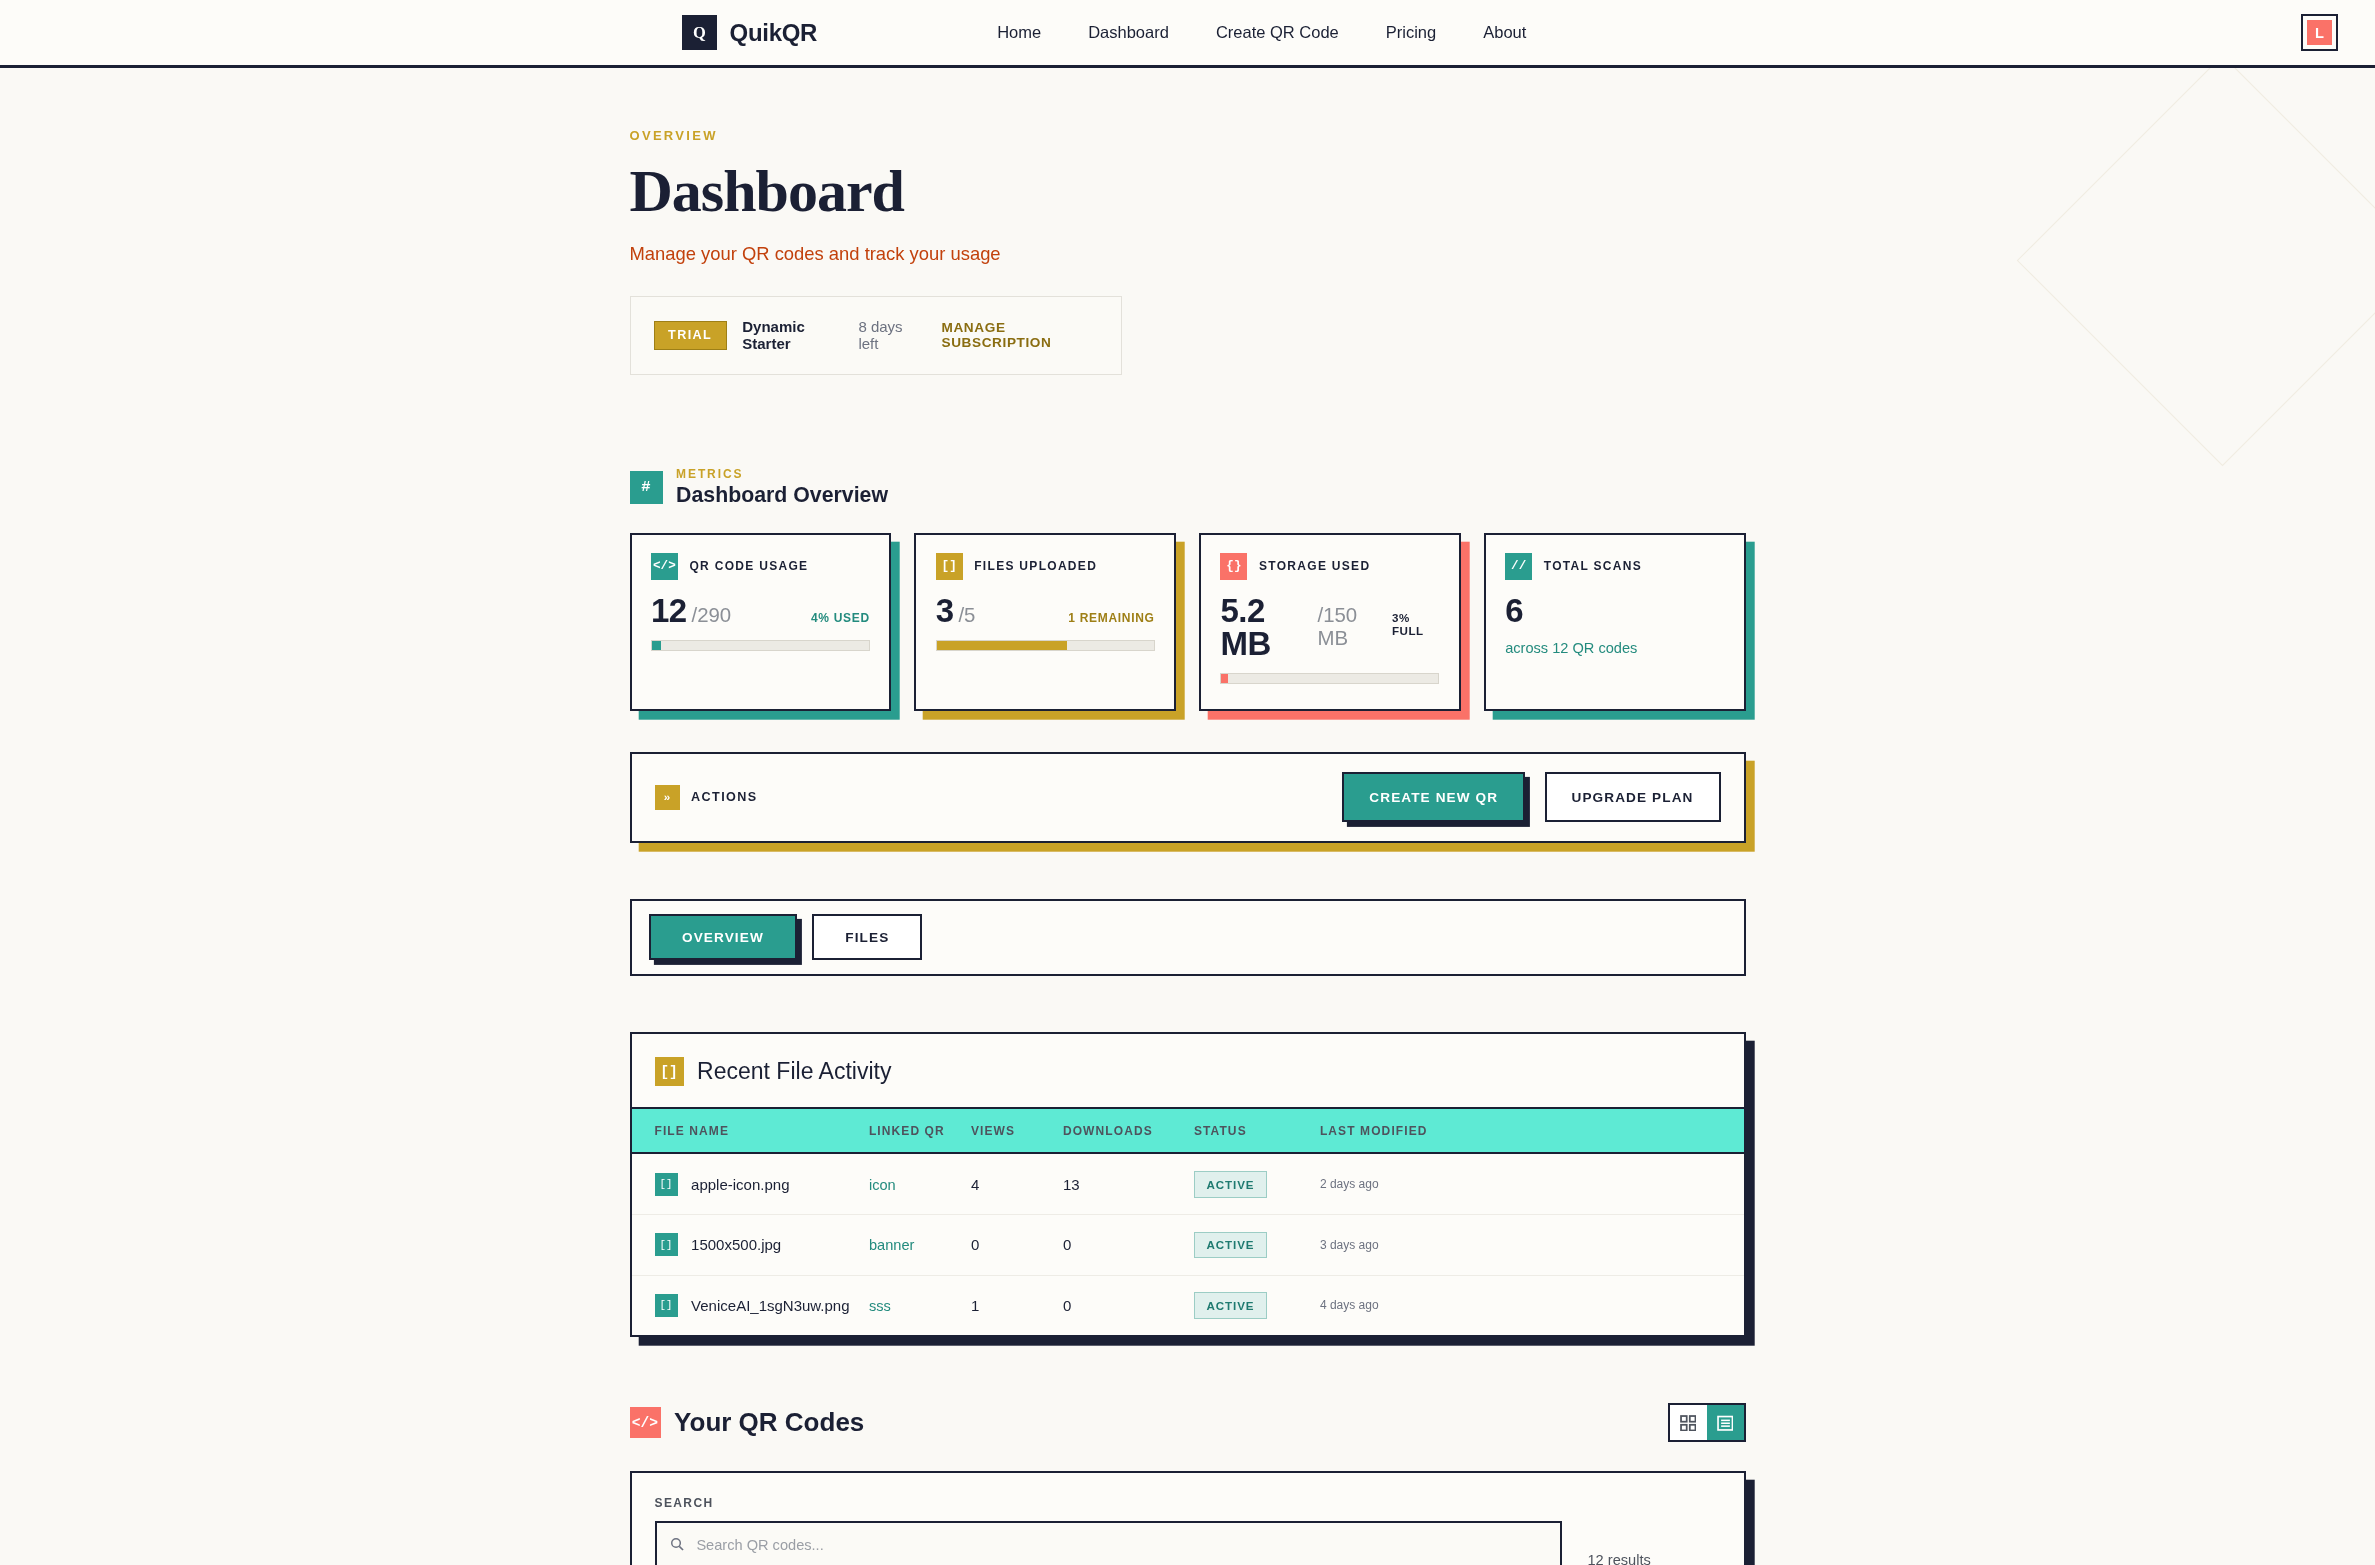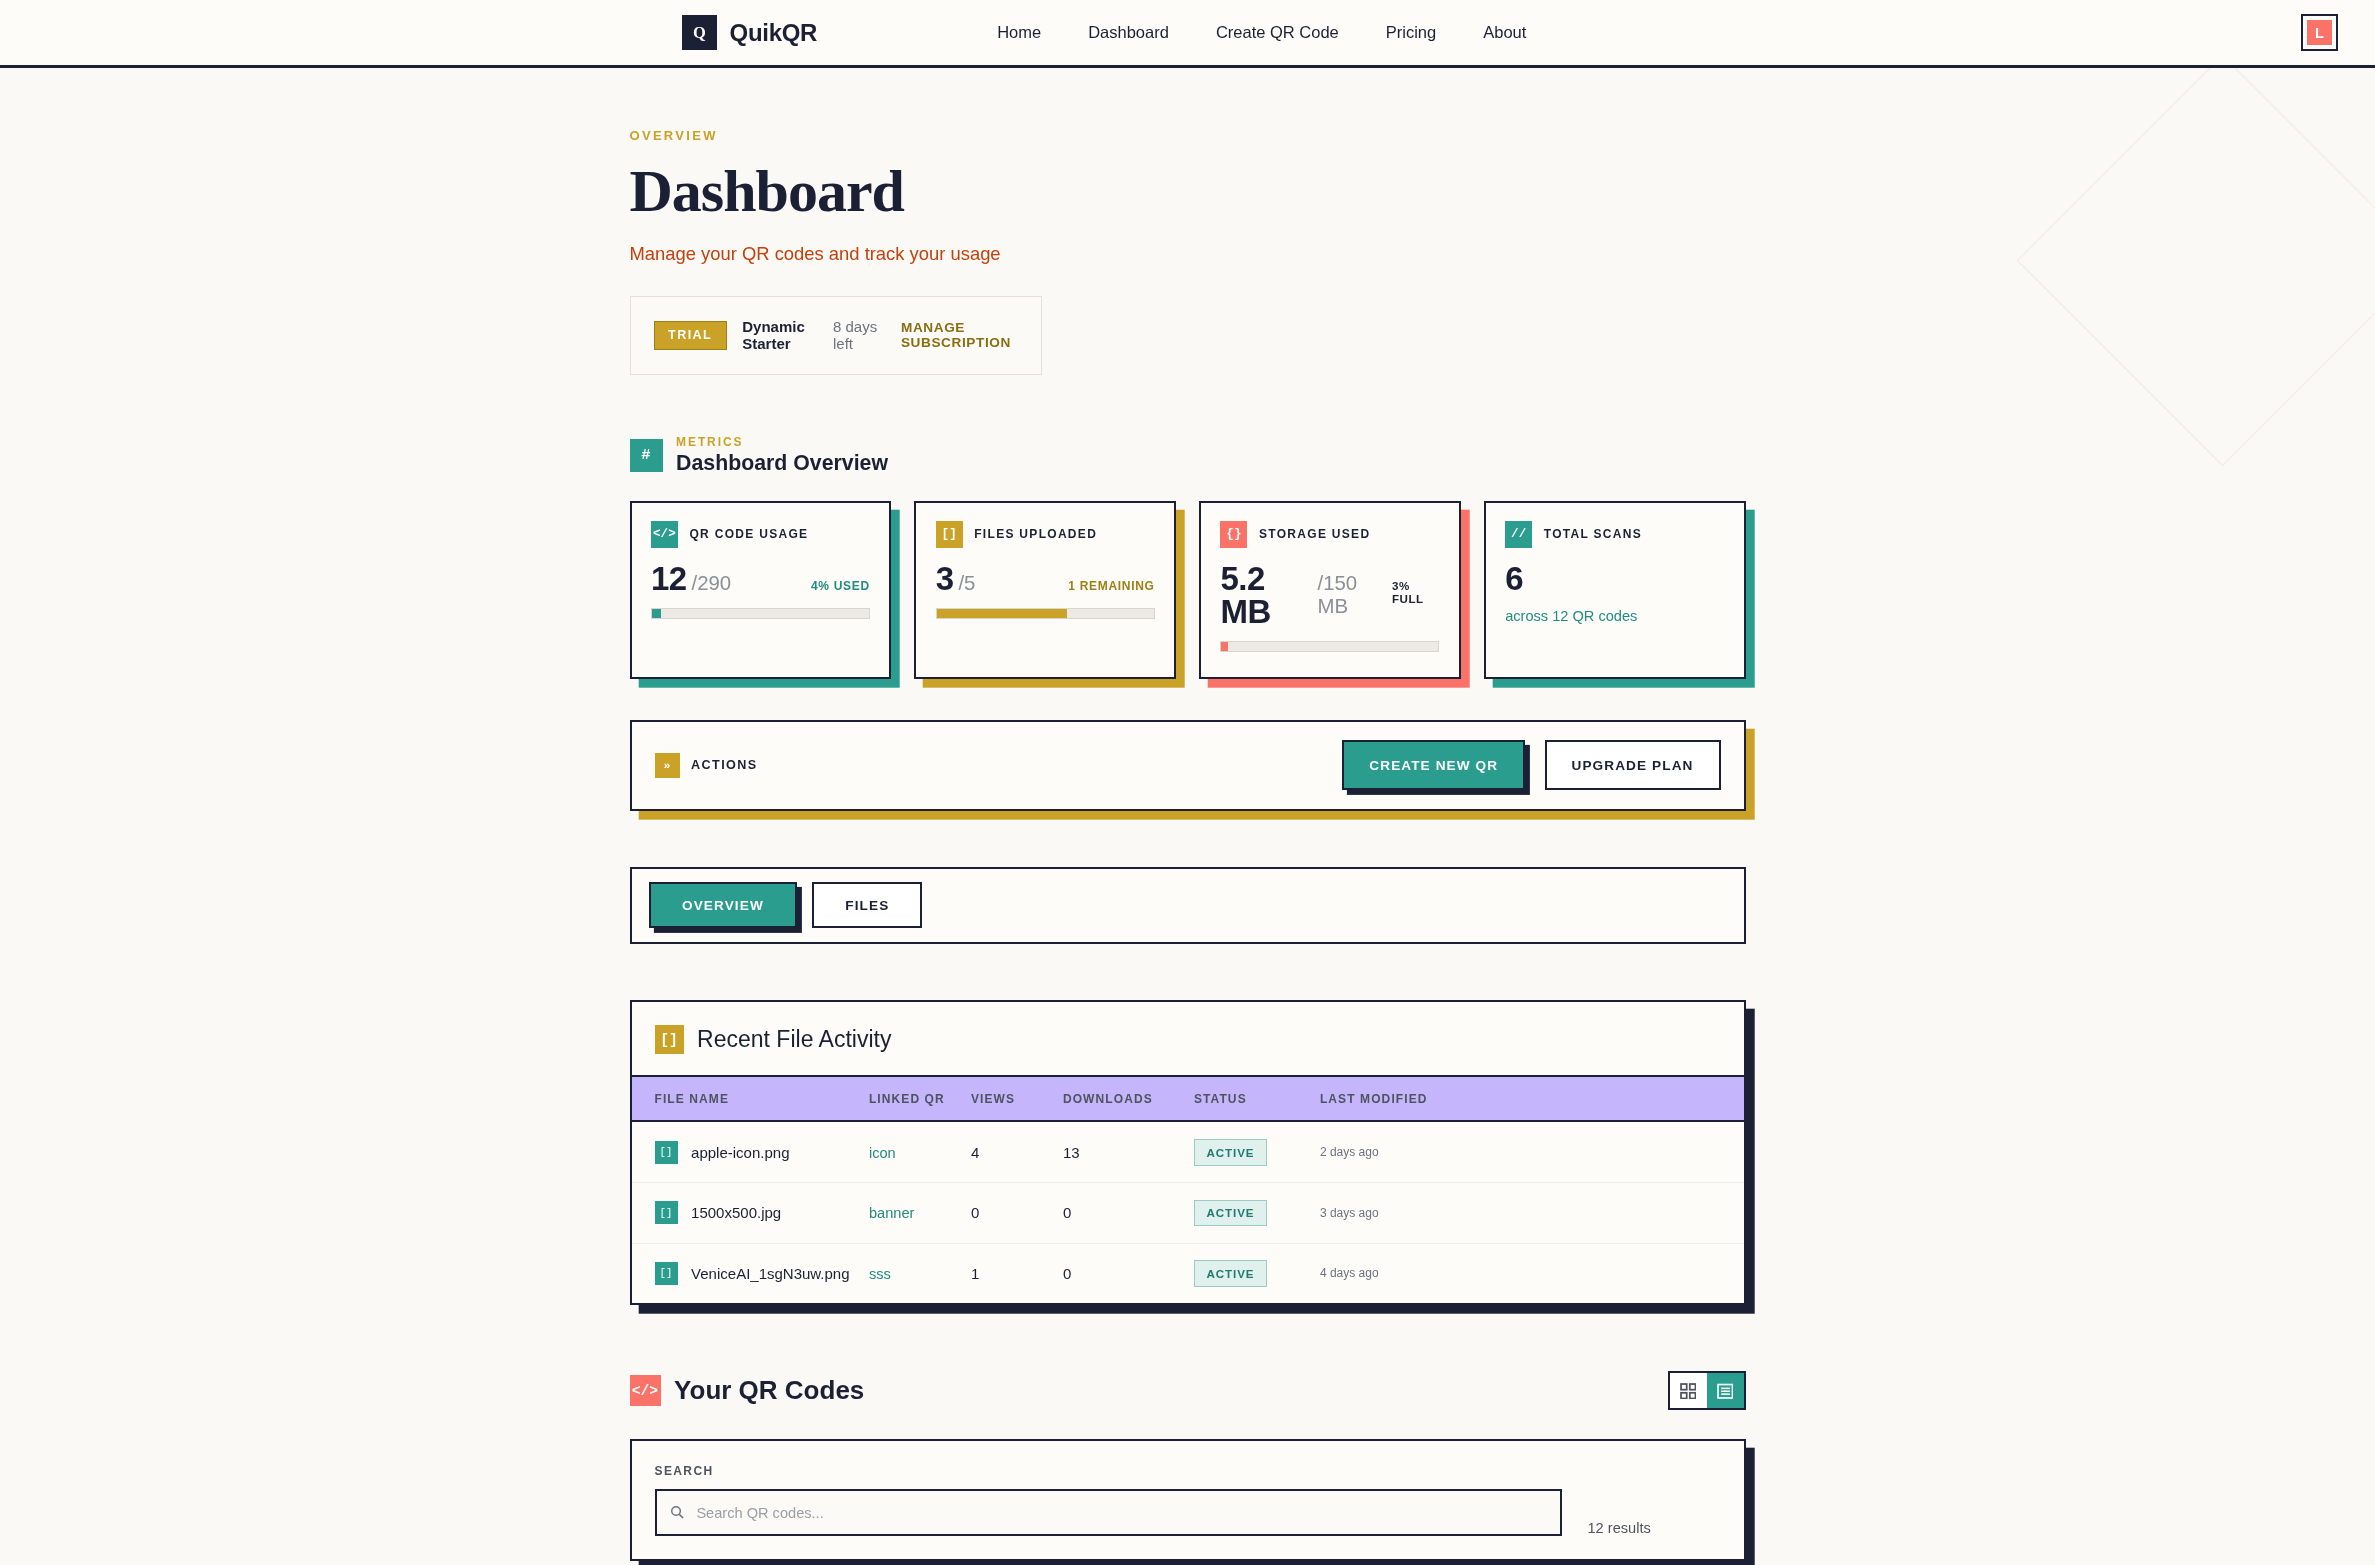--- a/index.html
+++ b/index.html
@@ -82,23 +82,23 @@
   h1.page-title{
     font-family:"Liberation Serif","DejaVu Serif",serif;
     font-size:60px;font-weight:bold;margin:0 0 17.5px 0;letter-spacing:-1px;
     color:var(--ink);
   }
   .page-sub{font-size:18.4px;color:#c2410c;margin:0 0 31px 0;}
   
   .trial-bar{
     border:1.5px solid var(--line);
     background:#fbfaf6;
-    width:412px;padding:21.3px 23px;
+    width:492px;padding:21.3px 23px;
     display:flex;align-items:center;gap:15.5px;
-    margin-bottom:60px;
+    margin-bottom:92px;
   }
   .trial-badge{
     background:var(--gold);border:1.9px solid #9e7f16;color:#fff;
     font-size:12.6px;font-weight:bold;letter-spacing:1.4px;padding:6.8px 13.6px;
   }
   .trial-plan{font-size:15px;font-weight:bold;color:var(--ink);}
   .trial-days{font-size:15px;color:var(--muted);}
   .trial-link{
     font-size:13.6px;font-weight:bold;letter-spacing:0.6px;color:#8a6d11;
     text-decoration:none;margin-left:7.8px;
@@ -179,21 +179,21 @@
     box-shadow:8.7px 8.7px 0 0 var(--ink);margin-bottom:66px;
   }
   .panel-head{display:flex;align-items:center;gap:13.6px;padding:23px 23px 21.3px 23px;}
   .panel-head .sq-icon{width:29px;height:29px;font-size:14.6px;}
   .panel-title{font-size:23px;color:var(--ink);}
   table{width:100%;border-collapse:collapse;}
   thead th{
     text-align:left;font-size:12px;font-weight:bold;letter-spacing:1.1px;
     color:#4e535d;text-transform:uppercase;padding:14.6px 9.7px;
     border-top:2.9px solid var(--ink);border-bottom:2.9px solid var(--ink);
-    background:#c4b5fd;
+    background:#5eead4;
   }
   thead th:first-child{padding-left:23px;}
   tbody td{
     font-size:15px;color:var(--ink);padding:16.5px 9.7px;border-bottom:1px solid #eeece6;
   }
   tbody td:first-child{padding-left:23px;}
   tbody tr:last-child td{border-bottom:none;}
   .file-cell{display:flex;align-items:center;gap:13.6px;}
   .file-ic{
     width:23px;height:23px;background:var(--teal);color:#fff;flex:none;

